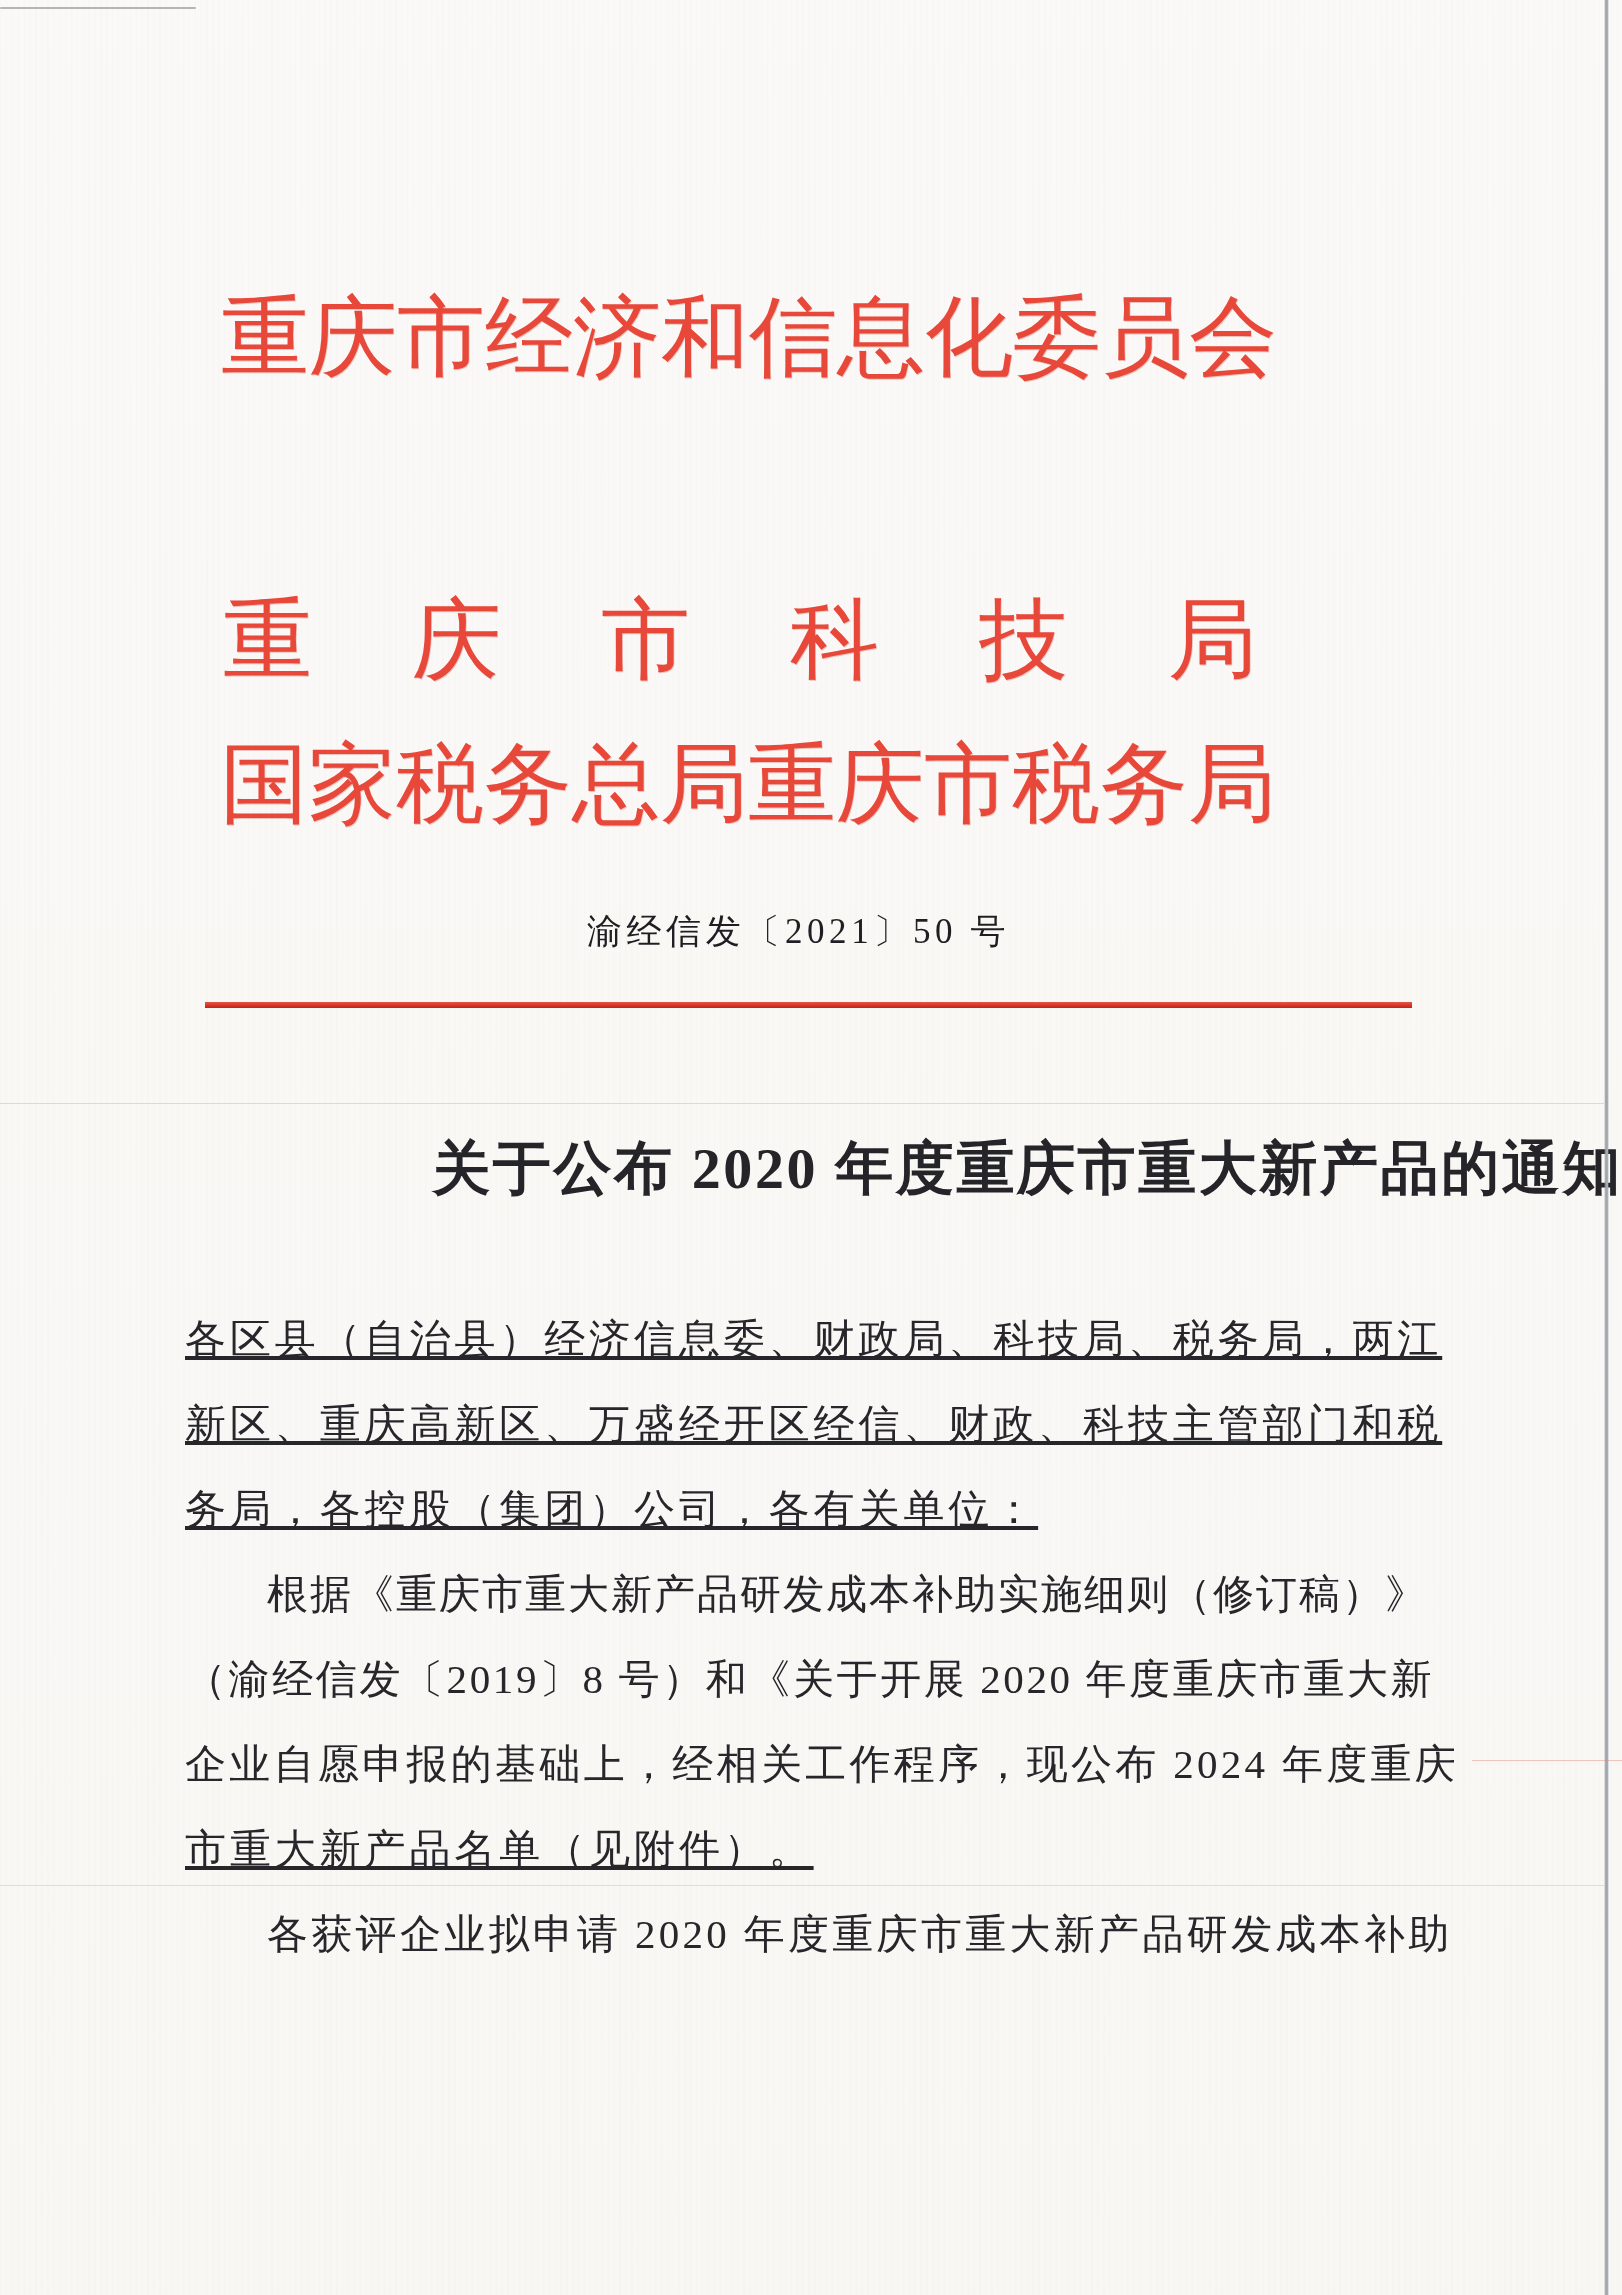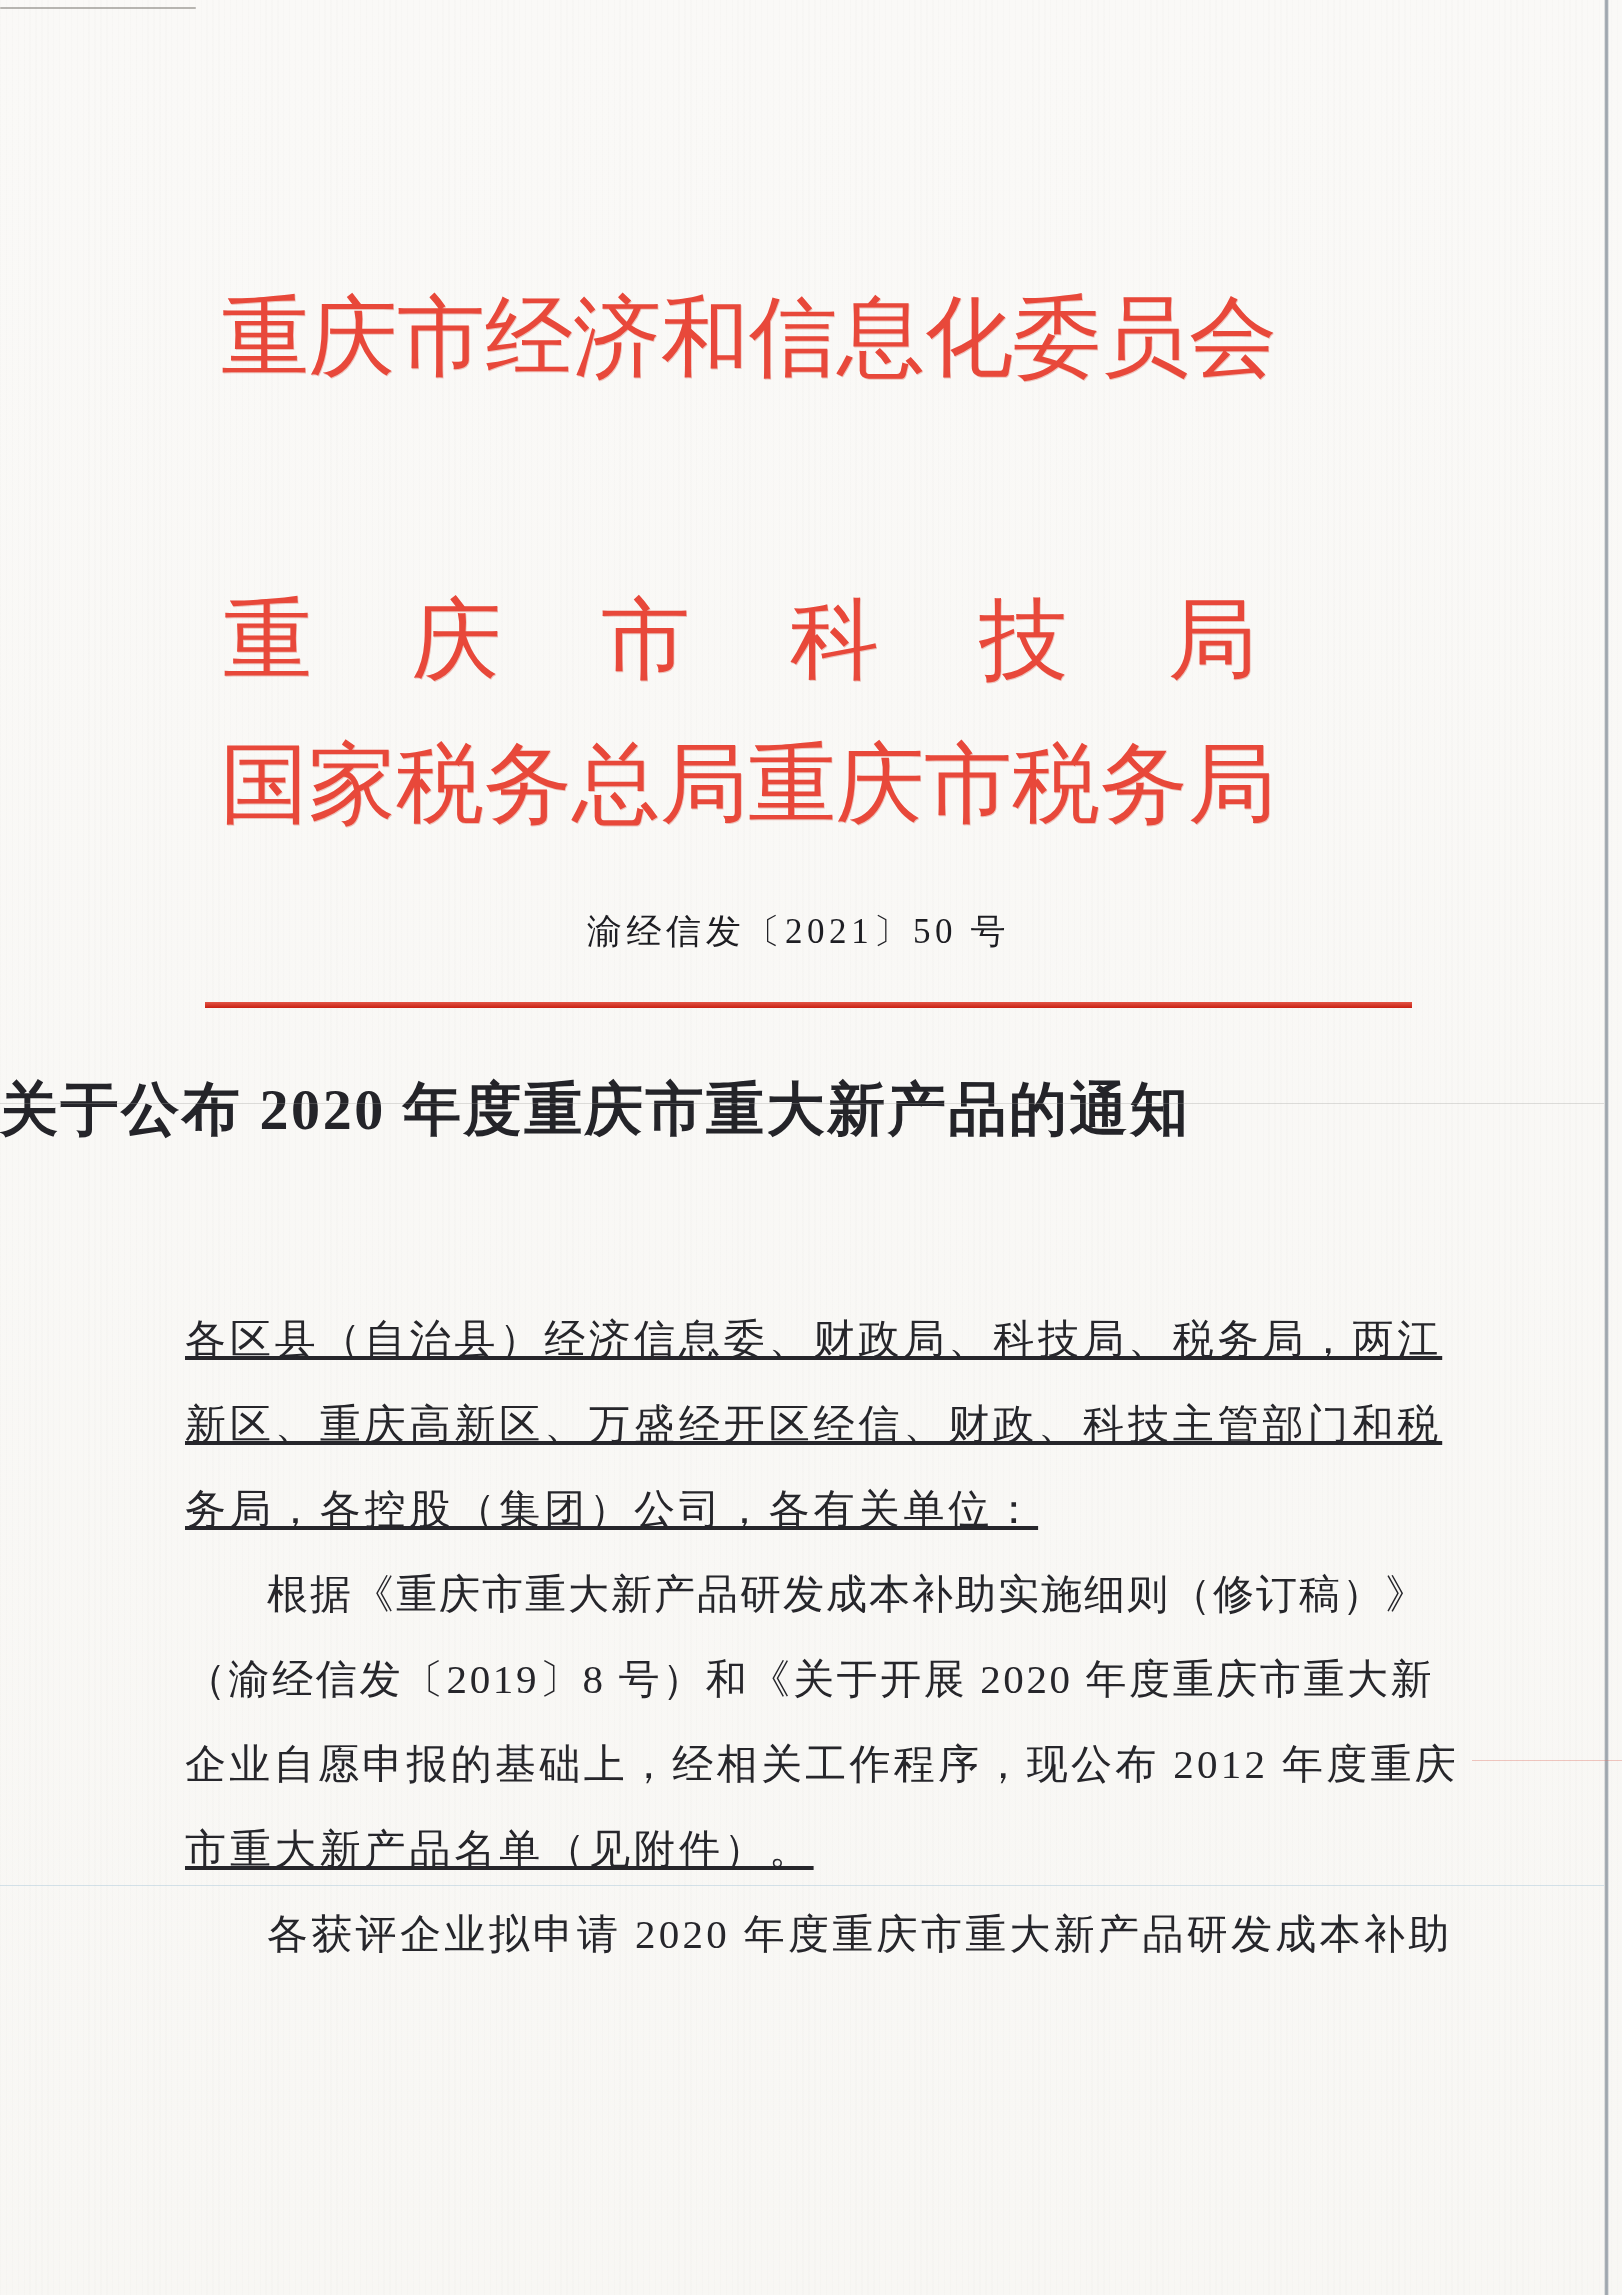--- a/index.html
+++ b/index.html
@@ -62,23 +62,23 @@
   .red-rule {
     position: absolute;
     left: 205px; top: 1002px;
     width: 1207px; height: 5.9px;
     background: linear-gradient(#e25546, #c92012);
   }
 
   
   .doc-title {
     position: absolute;
-    left: 0; top: 1078px;
+    left: 0; top: 1137px;
     width: 1623px;
-    text-align: left;
+    text-align: right;
     font-size: 58px;
     font-weight: 700;
     letter-spacing: 2.6px;
     color: #242429;
     line-height: 1.1;
     white-space: nowrap;
   }
 
   
   .body-text {
@@ -147,21 +147,21 @@
   <div class="red-rule"></div>
 
   <div class="doc-title">关于公布 2020 年度重庆市重大新产品的通知</div>
 
   <div class="body-text">
     <div class="body-line ls6">各区县（自治县）经济信息委、财政局、科技局、税务局，两江</div>
     <div class="body-line ls6">新区、重庆高新区、万盛经开区经信、财政、科技主管部门和税</div>
     <div class="body-line ls6">务局，各控股（集团）公司，各有关单位：</div>
     <div class="body-line ls3 indent">根据《重庆市重大新产品研发成本补助实施细则（修订稿）》</div>
     <div class="body-line ls4">（渝经信发〔2019〕8 号）和《关于开展 2020 年度重庆市重大新</div>
-    <div class="body-line ls5">企业自愿申报的基础上，经相关工作程序，现公布 2012 年度重庆</div>
+    <div class="body-line ls5">企业自愿申报的基础上，经相关工作程序，现公布 2024 年度重庆</div>
     <div class="body-line ls6">市重大新产品名单（见附件）。</div>
     <div class="body-line ls5 indent">各获评企业拟申请 2020 年度重庆市重大新产品研发成本补助</div>
   </div>
 
   <div class="edge-right"></div>
   <div class="edge-top"></div>
   <div class="artifact-gray"></div>
   <div class="artifact-blue"></div>
   <div class="artifact-red"></div>
 

